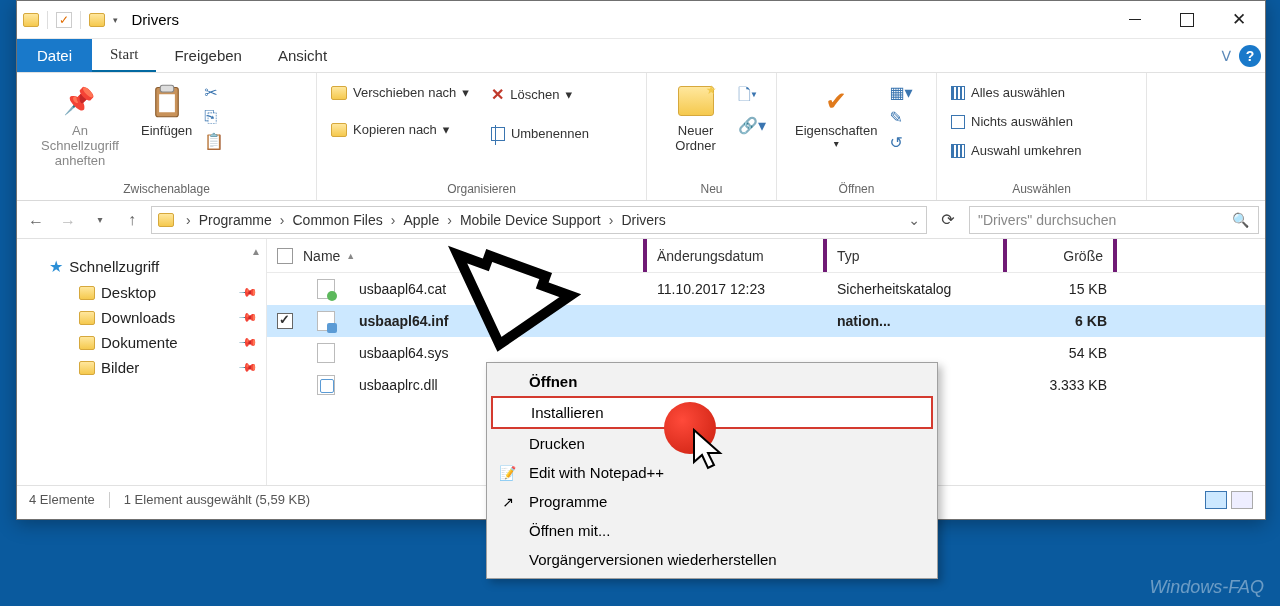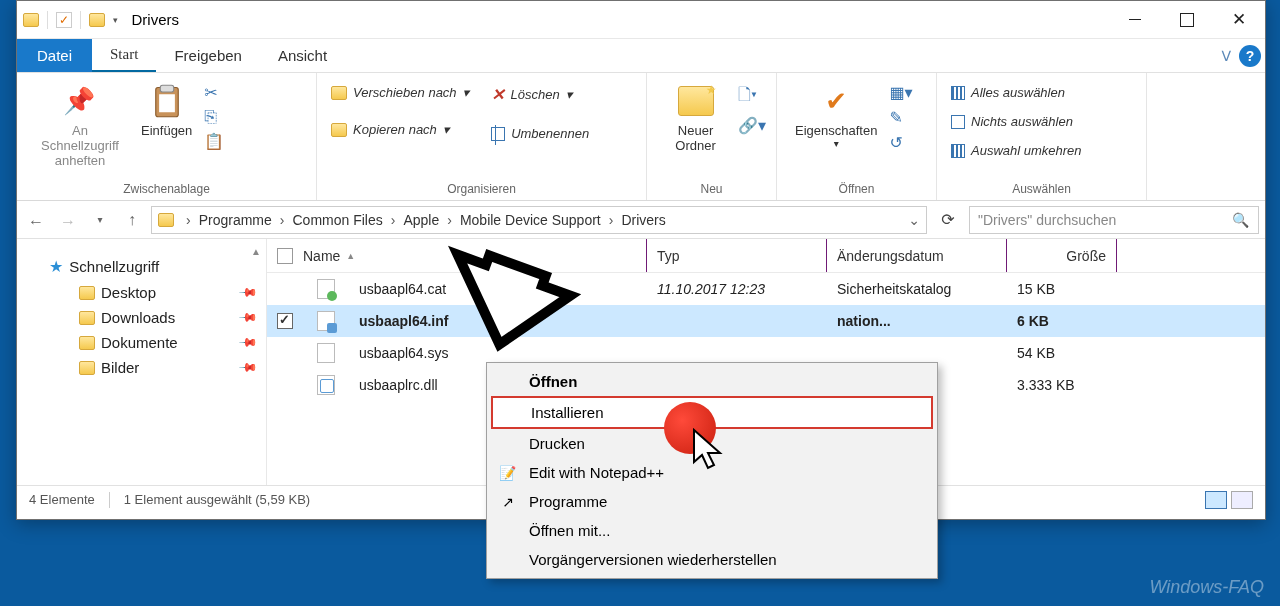--- a/index.html
+++ b/index.html
@@ -26,21 +26,21 @@
 .menubar .collapse .help { width:22px; height:22px; border-radius:50%; background:#1979ca; color:#fff; display:flex; align-items:center; justify-content:center; font-size:14px; font-weight:bold; }
 .ribbon { height:128px; display:flex; border-bottom:1px solid #d9d9d9; }
 .group { border-right:1px solid #e5e5e5; display:flex; flex-direction:column; }
 .group-body { flex:1; display:flex; padding:6px 10px; align-items:flex-start; }
 .group-label { text-align:center; font-size:12px; color:#666; padding-bottom:4px; }
 .bigbtn { display:flex; flex-direction:column; align-items:center; justify-content:flex-start; padding:4px 8px; font-size:13px; color:#888; text-align:center; }
 .bigbtn.enabled { color:#333; }
 .bigbtn .ico { width:36px; height:36px; margin-bottom:4px; display:flex; align-items:center; justify-content:center; font-size:26px; }
 .pin-ico { color:#b0b0b0; }
 .small-col { display:flex; flex-direction:column; gap:6px; justify-content:center; padding-top:4px; }
-.smallbtn { display:flex; align-items:center; gap:6px; font-size:13px; color:#333; padding:2px 4px;font-style:italic; }
+.smallbtn { display:flex; align-items:center; gap:6px; font-size:13px; color:#333; padding:2px 4px; }
 .folder-mini { width:16px; height:14px; background:linear-gradient(#ffe79d,#f5c94e); border:1px solid #d6a83c; border-radius:2px; display:inline-block; }
 .x-red { color:#c0392b; font-size:16px; font-weight:bold; }
 .ren-ico { width:14px; height:14px; border:1px solid #3a75b0; display:inline-block; position:relative; }
 .ren-ico::after{content:"";position:absolute;left:3px;top:-3px;width:1px;height:20px;background:#3a75b0;}
 .newfolder-ico { width:38px; height:30px; background:linear-gradient(#ffe79d,#f5c94e); border:1px solid #d6a83c; border-radius:3px; position:relative; }
 .newfolder-ico::before { content:"★"; position:absolute; right:-4px; top:-4px; color:#f2c94c; font-size:12px; }
 .props-ico { font-size:30px; color:#e07a1c; }
 .sel-ico { width:14px; height:14px; border:1px solid #3a75b0; display:inline-block; background:repeating-linear-gradient(90deg,#3a75b0 0 2px,transparent 2px 4px); }
 .addrbar { height:38px; display:flex; align-items:center; padding:0 6px; gap:6px; border-bottom:1px solid #e1e1e1; }
 .navbtn { width:26px; height:26px; display:flex; align-items:center; justify-content:center; color:#666; font-size:16px; }
@@ -54,33 +54,33 @@
 .searchbox .mag { margin-left:auto; color:#555; }
 .content { display:flex; height:246px; }
 .navpane { width:250px; border-right:1px solid #e8e8e8; position:relative; padding-top:14px; }
 .navpane .tree-item { display:flex; align-items:center; gap:6px; padding:4px 10px 4px 32px; font-size:15px; color:#222; }
 .navpane .tree-item.sub { padding-left:62px; color:#222; }
 .navpane .tree-item .pin-right { margin-left:auto; color:#888; font-size:12px; transform:rotate(45deg); }
 .navpane .star { color:#2c8fd6; font-size:16px; }
 .navpane .scroll-stub { position:absolute; right:2px; top:4px; width:16px; height:16px; display:flex; align-items:center; justify-content:center; color:#888; font-size:10px; }
 .listarea { flex:1; position:relative; }
 .cols { display:flex; height:34px; border-bottom:1px solid #eaeaea; align-items:center; font-size:14px; color:#333; }
-.cols .col { padding:0 10px; display:flex; align-items:center; height:100%; border-right:1px solid #701a75; }
+.cols .col { padding:0 10px; display:flex; align-items:center; height:100%; border-right:4px solid #701a75; }
 .cols .col.name { flex:0 0 380px; }
 .cols .col.date { flex:0 0 180px; }
 .cols .col.type { flex:0 0 180px; }
 .cols .col.size { flex:0 0 110px; justify-content:flex-end; }
 .cols .chk { width:16px; height:16px; border:1px solid #999; margin-right:10px; }
 .cols .sort { font-size:9px; color:#888; margin-left:6px; }
 .row { display:flex; height:32px; align-items:center; font-size:14px; color:#222; }
 .row .cell { padding:0 10px; }
 .row .cell.name { flex:0 0 380px; display:flex; align-items:center; gap:24px; }
-.row .cell.date { flex:0 0 180px;font-style:italic; }
+.row .cell.date { flex:0 0 180px; }
 .row .cell.type { flex:0 0 180px; }
-.row .cell.size { flex:0 0 110px; text-align:left; }
+.row .cell.size { flex:0 0 110px; text-align:right; }
 .row .chk { width:16px; height:16px; border:1px solid transparent; }
 .row.selected { background:#cce8ff;font-weight:bold; }
 .row.selected .chk { border-color:#666; background:#fff; position:relative; }
 .row.selected .chk::after { content:"✓"; position:absolute; left:1px; top:-2px; font-size:13px; color:#333; }
 .file-ico { width:18px; height:20px; border:1px solid #bbb; background:#fff; position:relative; }
 .file-ico.cat::after { content:""; position:absolute; right:-3px; bottom:-3px; width:10px; height:10px; border-radius:50%; background:#5cb85c; }
 .file-ico.inf::after { content:""; position:absolute; right:-3px; bottom:-3px; width:10px; height:10px; background:#5b9bd5; border-radius:2px; }
 .file-ico.sys {}
 .file-ico.dll::after { content:""; position:absolute; left:2px; top:3px; width:12px; height:12px; border:1px solid #5b9bd5; border-radius:2px; }
 .status { height:28px; border-top:1px solid #e1e1e1; display:flex; align-items:center; padding:0 12px; font-size:13px; color:#555; }
@@ -296,22 +296,22 @@
         </div>
     </div>
 
     <div class="listarea">
       <div class="cols">
         <div class="col name">
             <span class="chk"></span>
             <span>Name</span>
             <span class="sort">▲</span>
           </div>
+        <div class="col date">Änderungsdatum</div>
         <div class="col type">Typ</div>
-        <div class="col date">Änderungsdatum</div>
         <div class="col size">Größe</div>
       </div>
 
       <div class="row">
         <div class="cell name">
             <span class="chk"></span>
             <span class="file-ico cat"></span>
             <span>usbaapl64.cat</span>
           </div>
         <div class="cell date">11.10.2017 12:23</div>

